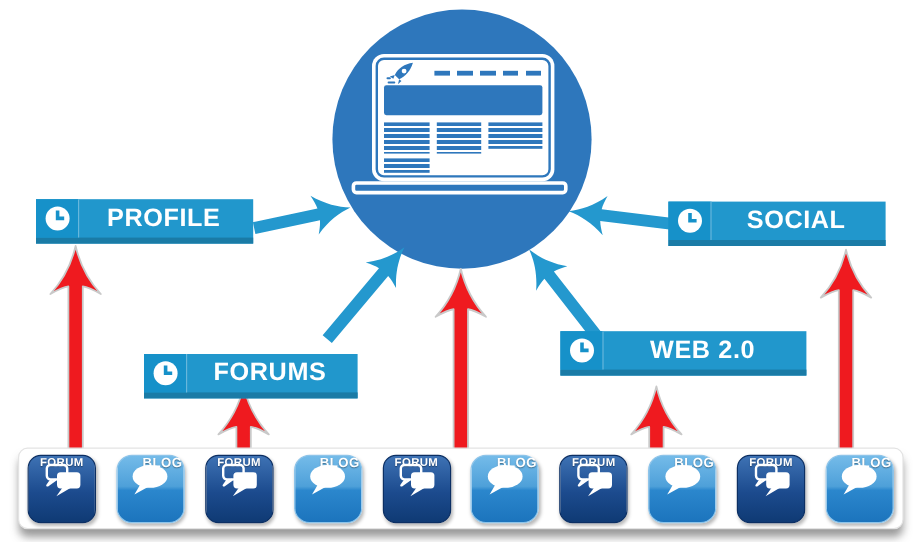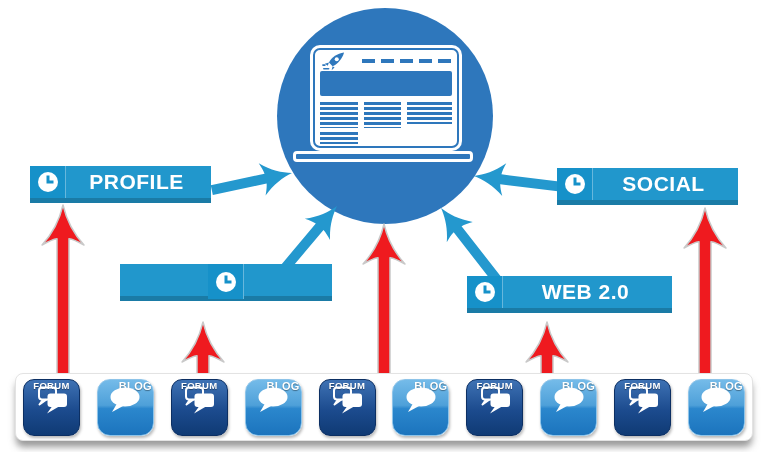--- a/index.html
+++ b/index.html
@@ -52,21 +52,21 @@
   
   .arrows{position:absolute;left:0;top:0;z-index:2;pointer-events:none;}
 
   
   .tier-bar{
     position:absolute;height:32px;display:flex;align-items:center;z-index:3;
     background:var(--bar_blue,#2197cc);
     border-bottom:5px solid var(--bar_edge,#1a7ba6);
   }
   .bar-profile{left:30px;top:166px;width:181px;}
-  .bar-forums{left:120px;top:264px;width:212px;flex-direction:column;}
+  .bar-forums{left:120px;top:295px;width:178px;}
   .bar-web20{left:467px;top:276px;width:205px;}
   .bar-social{left:557px;top:168px;width:181px;justify-content:flex-end;}
   .clock-cell{
     width:35px;height:100%;flex:0 0 35px;display:flex;align-items:center;justify-content:center;
     background:var(--clock_cell,#1691c9);border-right:1px solid rgba(255,255,255,.35);
   }
   .tier-label{
     flex:1;text-align:center;color:#fff;font-size:21px;font-weight:bold;
     letter-spacing:.5px;padding-right:4px;line-height:32px;
   }

